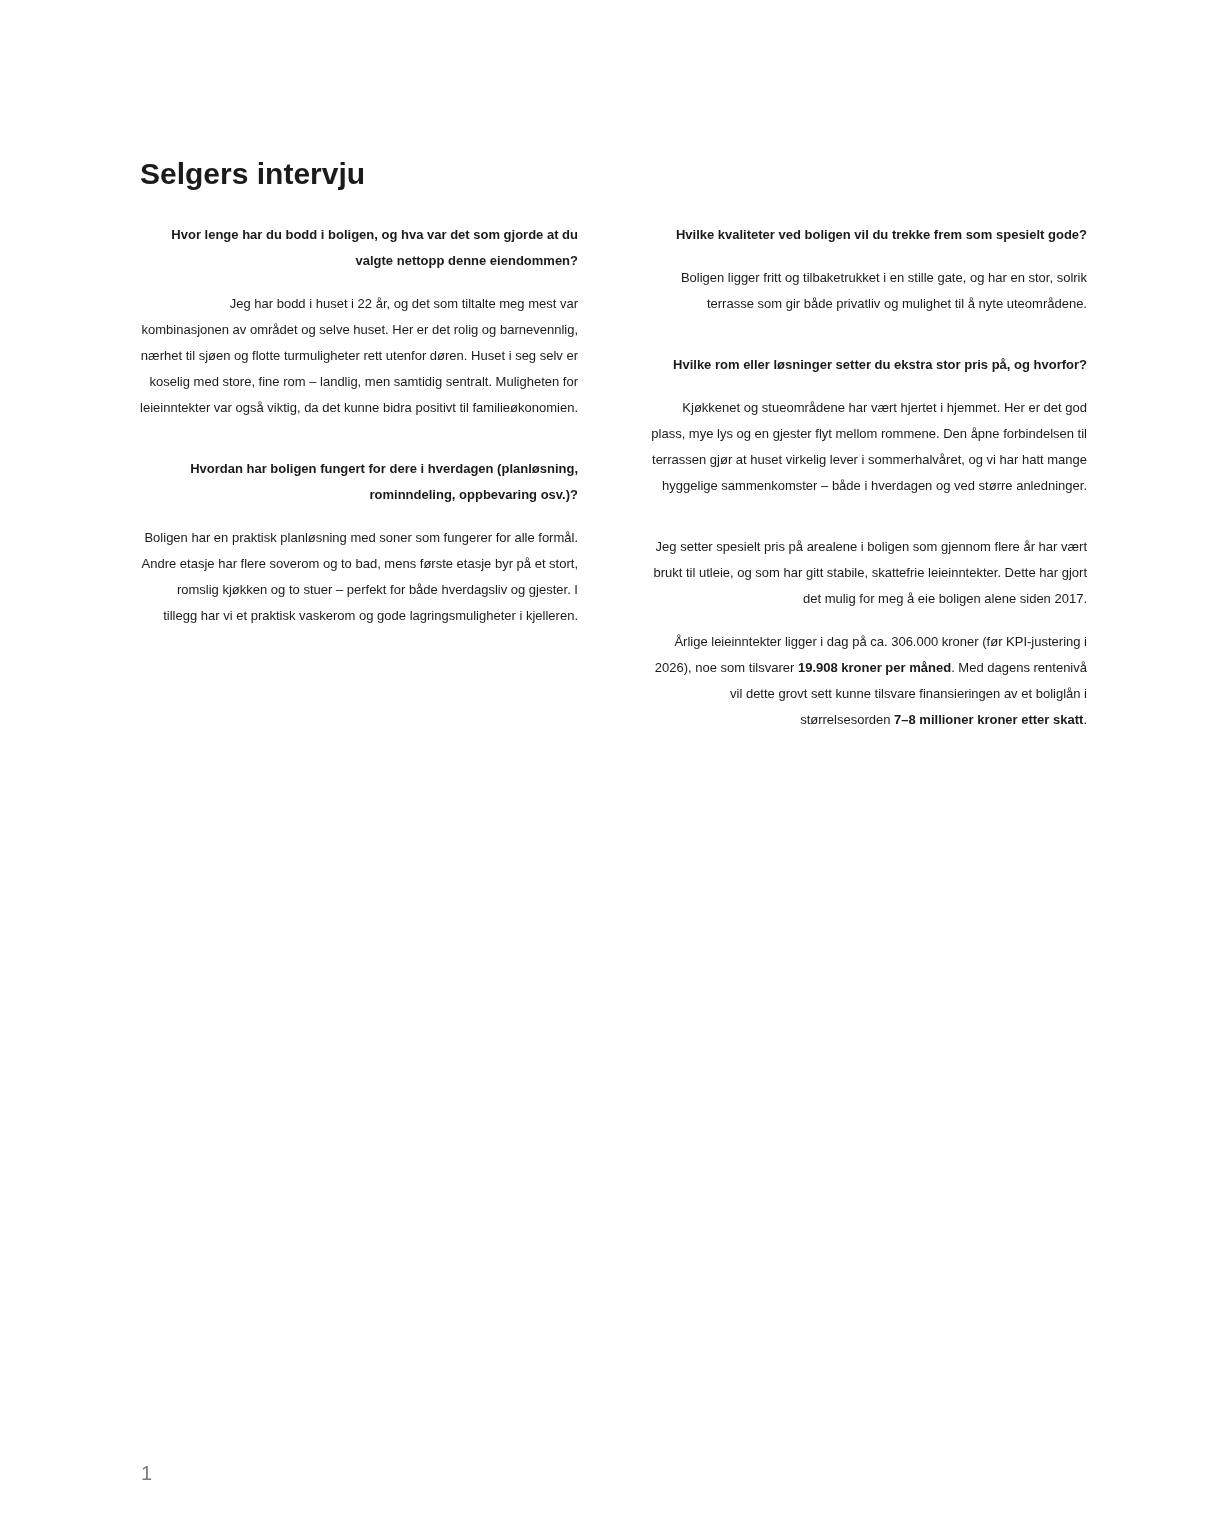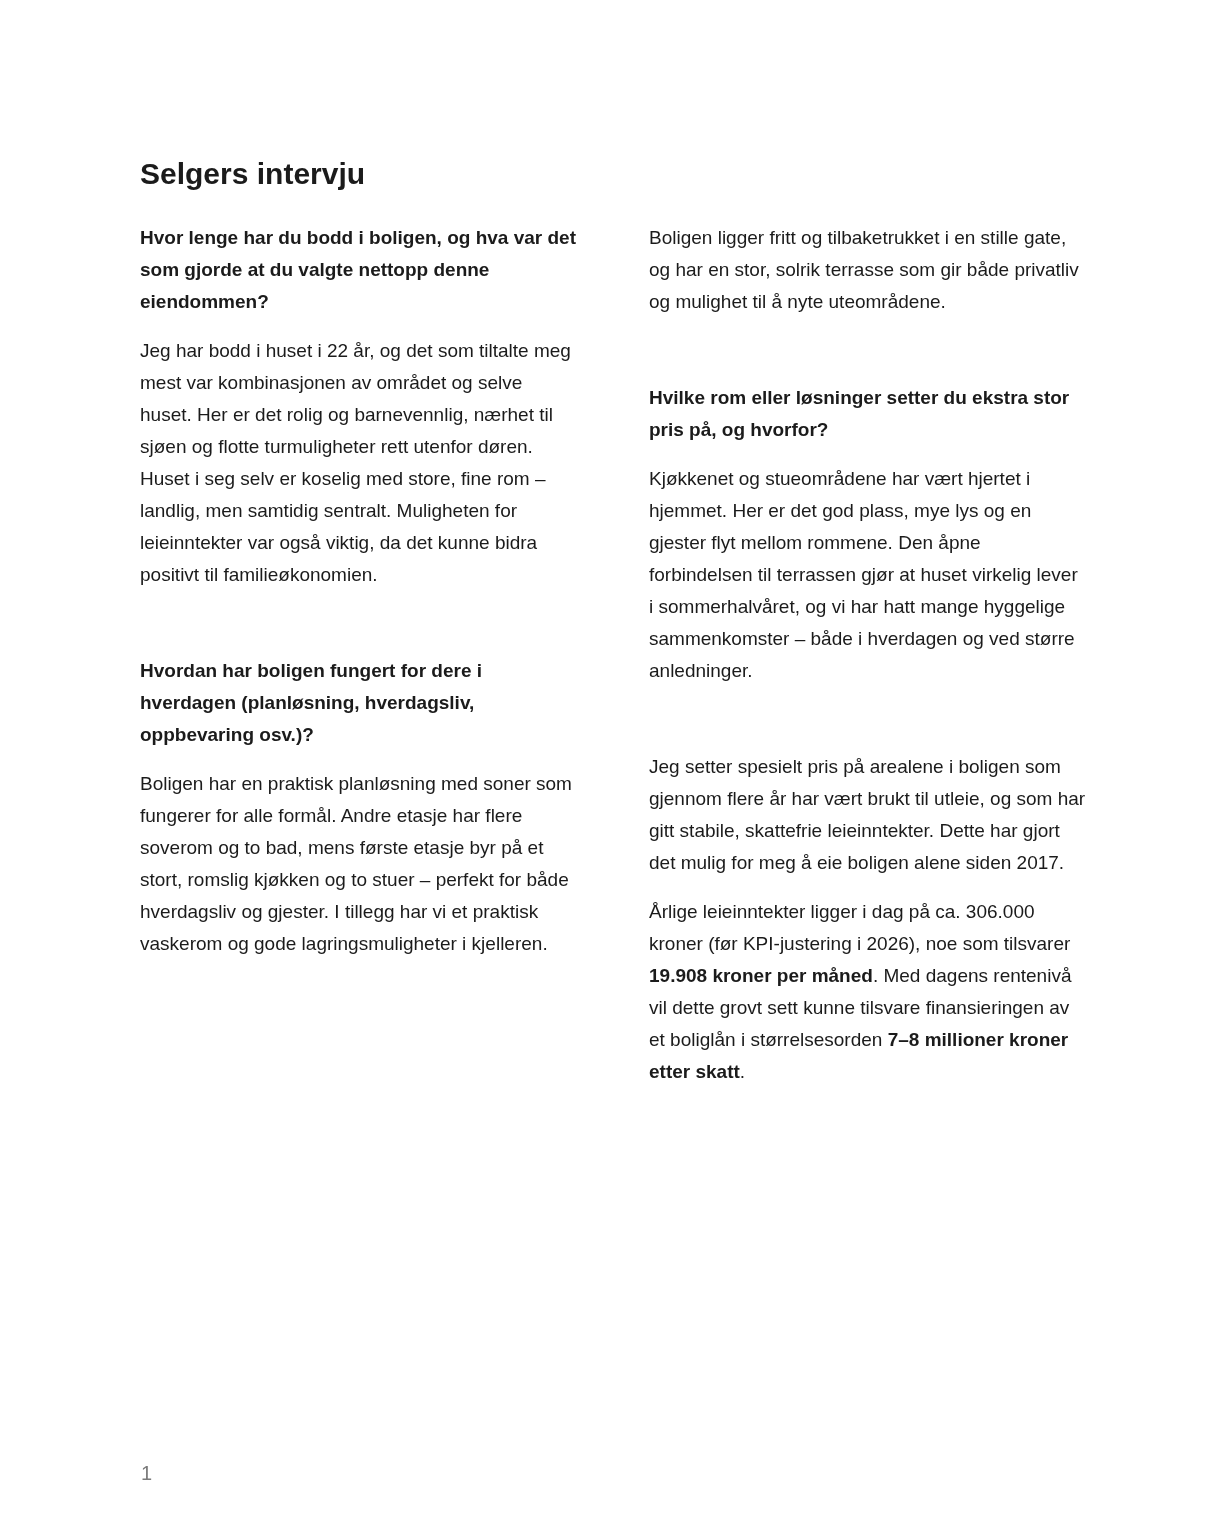--- a/index.html
+++ b/index.html
@@ -32,29 +32,30 @@
   }
   .columns {
     display: flex;
     gap: 71px;
   }
   .col {
     width: 438px;
     flex: 0 0 438px;
   }
   .col p {
-    font-size: 19px;
-    line-height: 32px;
+    font-size: 13px;
+    line-height: 26px;
     margin: 0 0 17px 0;
+    text-align: right;
   }
   p.question {
     font-weight: 700;
   }
   .section + .section {
-    margin-top: 64px;
+    margin-top: 35px;
   }
   .bold-run {
     font-weight: 700;
   }
   .page-number {
     position: absolute;
     left: 141px;
     top: 1445px;
     font-size: 20px;
     line-height: 28px;
@@ -71,29 +72,30 @@
   <div class="columns">
 
     <div class="col">
 
       <div class="section">
         <p class="question">Hvor lenge har du bodd i boligen, og hva var det som gjorde at du valgte nettopp denne eiendommen?</p>
         <p class="answer">Jeg har bodd i huset i 22 år, og det som tiltalte meg mest var kombinasjonen av området og selve huset. Her er det rolig og barnevennlig, nærhet til sjøen og flotte turmuligheter rett utenfor døren. Huset i seg selv er koselig med store, fine rom – landlig, men samtidig sentralt. Muligheten for leieinntekter var også viktig, da det kunne bidra positivt til familieøkonomien.</p>
       </div>
 
       <div class="section">
-        <p class="question">Hvordan har boligen fungert for dere i hverdagen (planløsning, hverdagsliv, oppbevaring osv.)?</p>
+        <p class="question">Hvordan har boligen fungert for dere i hverdagen (planløsning, rominndeling, oppbevaring osv.)?</p>
         <p class="answer">Boligen har en praktisk planløsning med soner som fungerer for alle formål. Andre etasje har flere soverom og to bad, mens første etasje byr på et stort, romslig kjøkken og to stuer – perfekt for både hverdagsliv og gjester. I tillegg har vi et praktisk vaskerom og gode lagringsmuligheter i kjelleren.</p>
       </div>
 
     </div>
 
     <div class="col">
 
       <div class="section">
+        <p class="question">Hvilke kvaliteter ved boligen vil du trekke frem som spesielt gode?</p>
         <p class="answer">Boligen ligger fritt og tilbaketrukket i en stille gate, og har en stor, solrik terrasse som gir både privatliv og mulighet til å nyte uteområdene.</p>
       </div>
 
       <div class="section">
         <p class="question">Hvilke rom eller løsninger setter du ekstra stor pris på, og hvorfor?</p>
         <p class="answer">Kjøkkenet og stueområdene har vært hjertet i hjemmet. Her er det god plass, mye lys og en gjester flyt mellom rommene. Den åpne forbindelsen til terrassen gjør at huset virkelig lever i sommerhalvåret, og vi har hatt mange hyggelige sammenkomster – både i hverdagen og ved større anledninger.</p>
       </div>
 
       <div class="section">
         <p class="answer">Jeg setter spesielt pris på arealene i boligen som gjennom flere år har vært brukt til utleie, og som har gitt stabile, skattefrie leieinntekter. Dette har gjort det mulig for meg å eie boligen alene siden 2017.</p>

